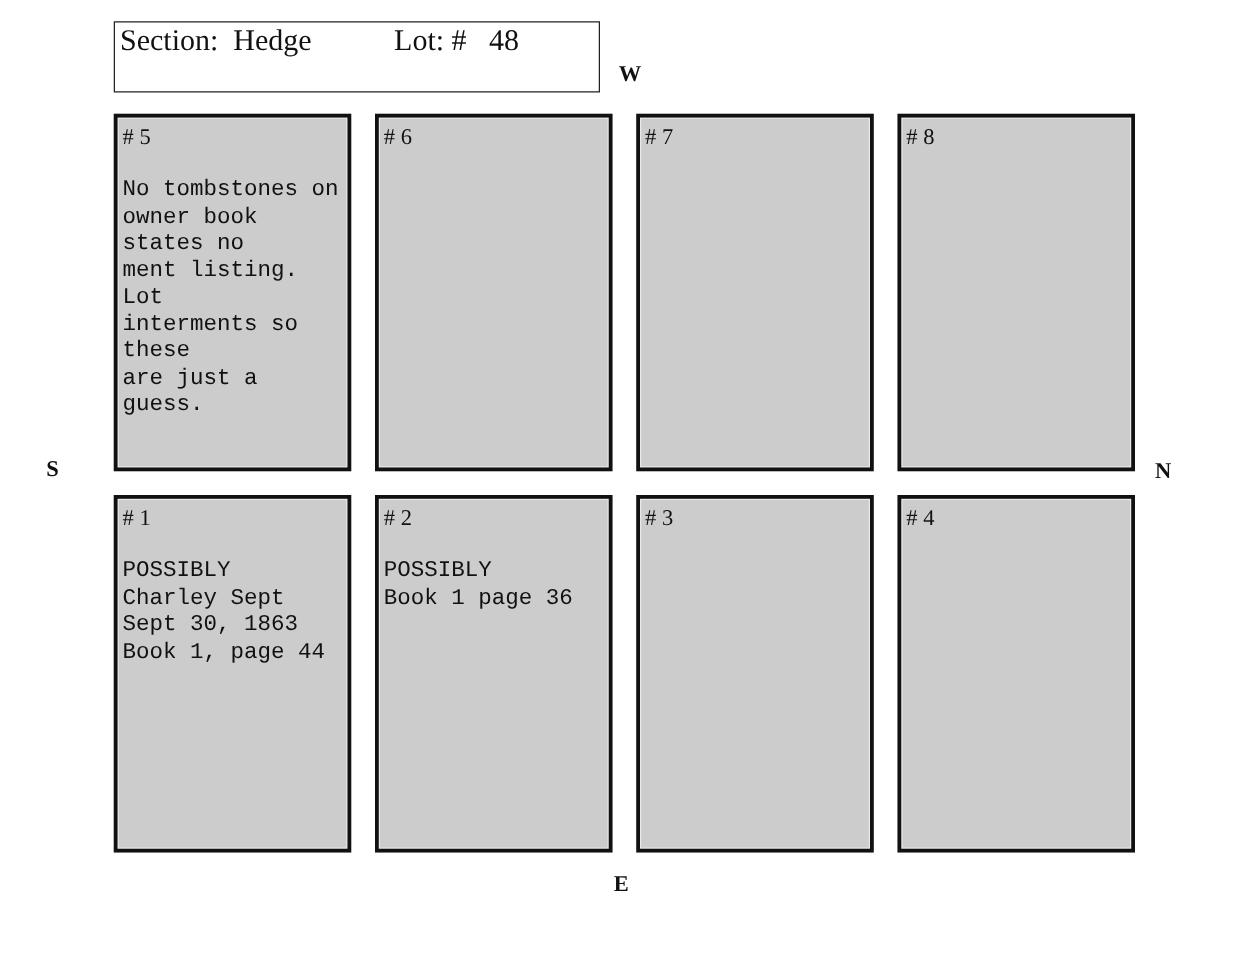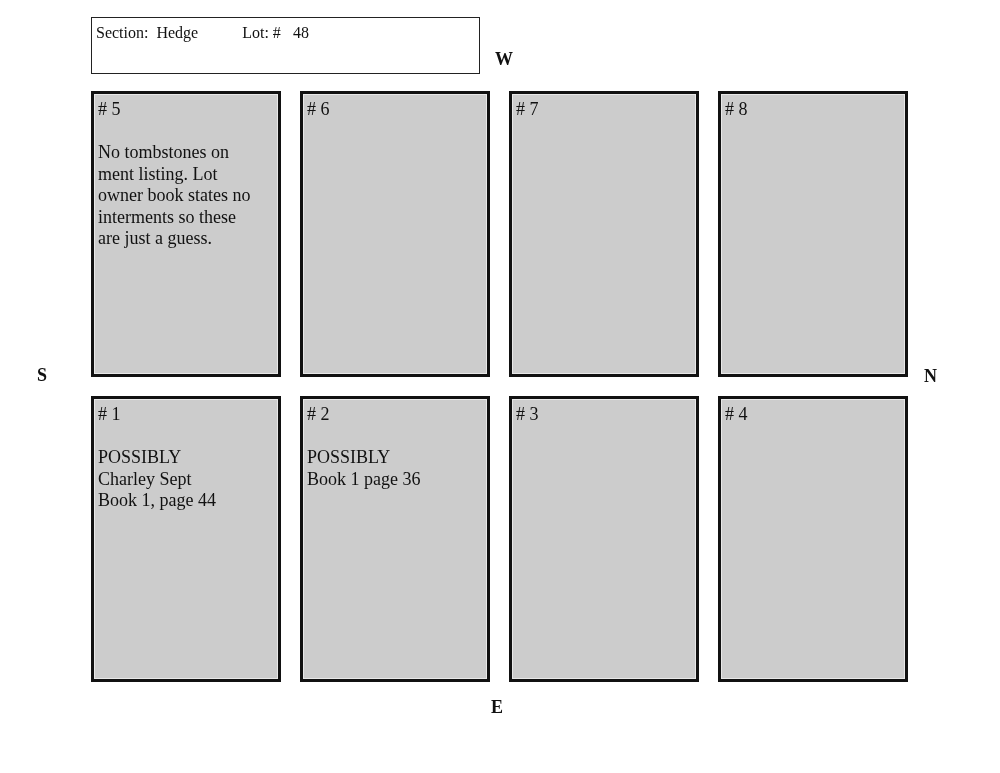--- a/index.html
+++ b/index.html
@@ -1,65 +1,66 @@
 <!DOCTYPE html>
 <html><head>
 <meta charset="utf-8">
 <style>
   html, body { margin:0; padding:0; }
   body { width:1000px; height:773px; background:#ffffff; position:relative; overflow:hidden;
          font-family:"Liberation Serif", "DejaVu Serif", serif; color:#111; }
   .header-box { position:absolute; left:91px; top:17px; width:389px; height:57px;
                 border:1.5px solid #222; box-sizing:border-box; padding:4px 4px 0 4px;
-                font-size:16px; line-height:22px; }
+                font-size:24px; line-height:22px; }
   .header-line1 span { white-space:pre; }
   .compass { position:absolute; font-weight:bold; font-size:18px; }
   .plot { position:absolute; width:190px; height:286px; box-sizing:border-box;
           background:#cccccc; border:3px solid #111;
           box-shadow: inset 0 0 0 1px #e8e8e8; padding:5px 4px;
           font-size:18px; line-height:21.5px; }
   .plot .num { display:block; margin-bottom:21.5px; }
-  .plot .line { display:block; }
+  .plot .line { display:block;font-family:Liberation Mono, monospace; }
 </style>
 </head>
 <body>
 
 <div class="header-box">
   <div class="header-line1">
     <span>Section:</span><span>  </span><span>Hedge</span><span>           </span><span>Lot: #</span><span>   </span><span>48</span>
   </div>
 </div>
 
 <div class="compass" style="left:495px; top:49px;">W</div>
 <div class="compass" style="left:37px; top:365px;">S</div>
 <div class="compass" style="left:924px; top:366px;">N</div>
 <div class="compass" style="left:491px; top:697px;">E</div>
 
 <div class="plot" style="left:91px; top:91px;">
   <span class="num"># 5</span>
   <span class="line">No tombstones on</span>
+  <span class="line">owner book states no</span>
   <span class="line">ment listing.  Lot</span>
-  <span class="line">owner book states no</span>
   <span class="line">interments so these</span>
   <span class="line">are just a guess.</span>
 </div>
 <div class="plot" style="left:300px; top:91px;">
   <span class="num"># 6</span>
 </div>
 <div class="plot" style="left:509px; top:91px;">
   <span class="num"># 7</span>
 </div>
 <div class="plot" style="left:718px; top:91px;">
   <span class="num"># 8</span>
 </div>
 
 <div class="plot" style="left:91px; top:396px;">
   <span class="num"># 1</span>
   <span class="line">POSSIBLY</span>
   <span class="line">Charley Sept</span>
+  <span class="line">Sept 30, 1863</span>
   <span class="line">Book 1, page 44</span>
 </div>
 <div class="plot" style="left:300px; top:396px;">
   <span class="num"># 2</span>
   <span class="line">POSSIBLY</span>
   <span class="line">Book 1 page 36</span>
 </div>
 <div class="plot" style="left:509px; top:396px;">
   <span class="num"># 3</span>
 </div>

